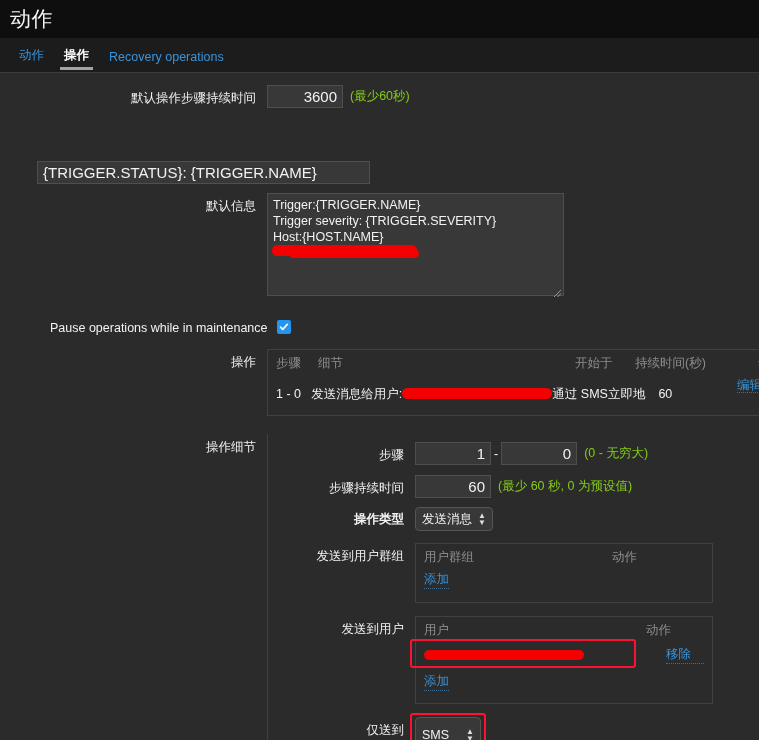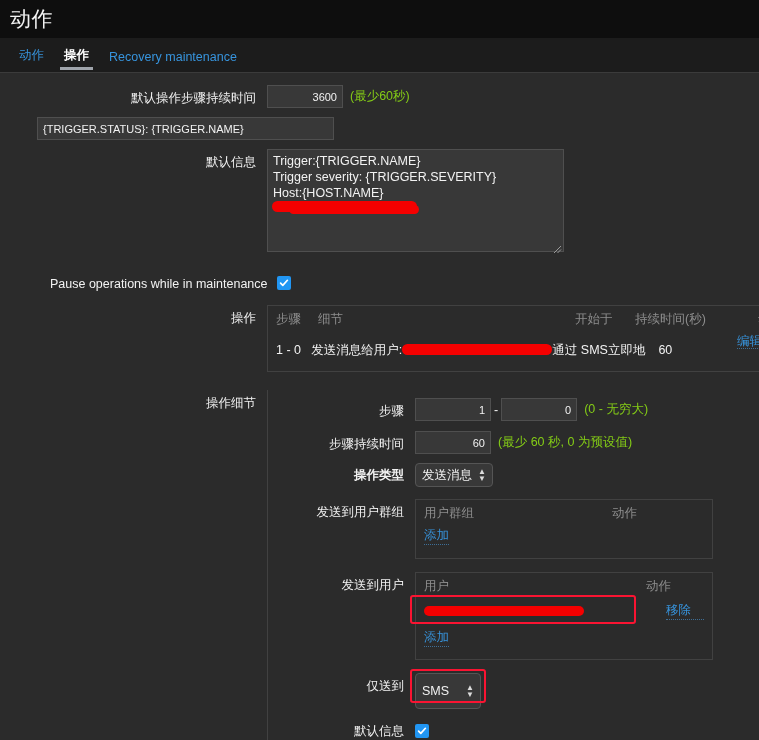--- a/index.html
+++ b/index.html
@@ -77,27 +77,27 @@
     white-space: nowrap;
   }
   .lbl.nowidth { width: auto; min-width: 0; }
   .fld { display: flex; align-items: center; flex-wrap: wrap; }
 
   input.txt {
     background: #383838;
     border: 1px solid #4f4f4f;
     color: #f2f2f2;
     font-family: "Liberation Sans", sans-serif;
-    font-size: 11px;
+    font-size: 15px;
     height: 23px;
     padding: 0 5px;
     outline: none;
   }
   input.num { width: 76px; text-align: right; }
-  input.wide { width: 297px; }
+  input.wide { width: 333px; margin-top: 44px; }
 
   .hint {
     font-size: 12.5px;
     color: #84cc16;
     margin-left: 7px;
     white-space: nowrap;
   }
 
   textarea.ta {
     background: #383838;
@@ -219,21 +219,21 @@
 </head>
 <body>
 
 <div class="pagehead">
   <div class="title">动作</div>
 </div>
 
 <div class="tabbar">
   <div class="tab">动作</div>
   <div class="tab active">操作</div>
-  <div class="tab">Recovery maintenance</div>
+  <div class="tab">Recovery operations</div>
 </div>
 
 <div class="form">
 
   <div class="row">
     <div class="lbl">默认操作步骤持续时间</div>
     <div class="fld">
       <input class="txt num" type="text" value="3600" style="">
       <span class="hint">(最少60秒)</span>
     </div>

